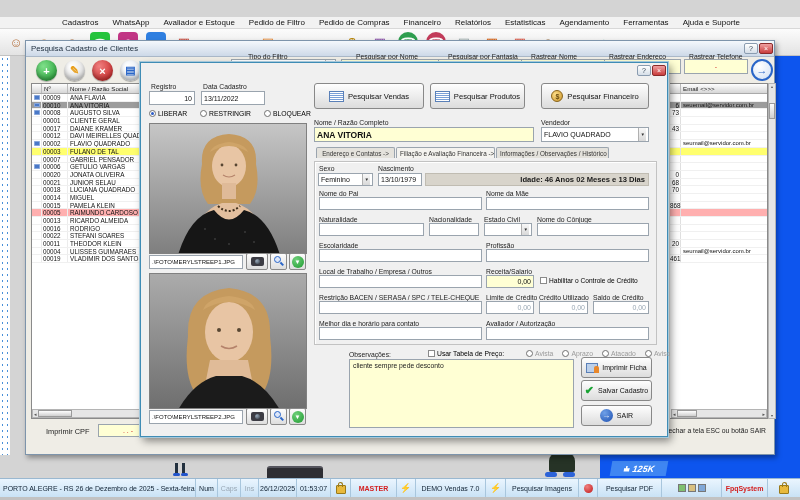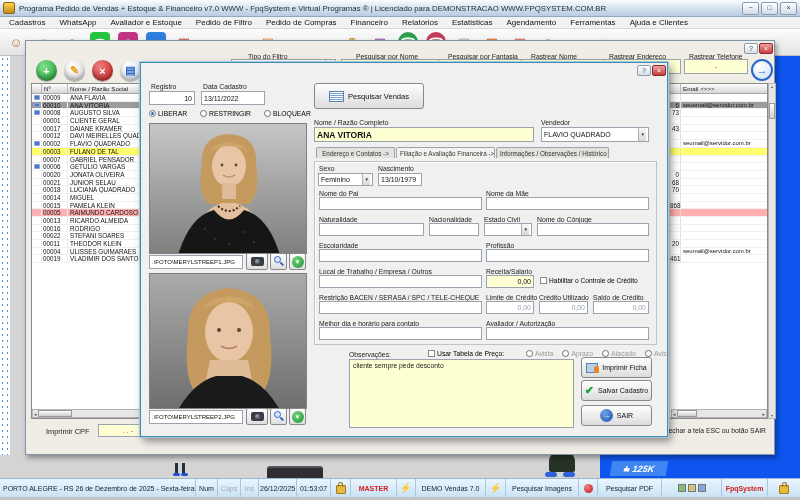--- a/index.html
+++ b/index.html
@@ -5,21 +5,21 @@
   html,body{margin:0;padding:0;}
   body{font-family:"Liberation Sans",sans-serif;background:#888;}
   .screen{position:relative;width:800px;height:500px;overflow:hidden;background:#d4d4d4;}
   .abs{position:absolute;}
 
   
   .titlebar{position:absolute;left:0;top:0;width:800px;height:17px;background:linear-gradient(#fbfdff,#cfdded 60%,#b9cce2);border-bottom:1px solid #8ea8c0;display:flex;align-items:center;padding:0 3px;box-sizing:border-box;font-size:7.8px;color:#1c2a3a;white-space:nowrap;overflow:hidden;}
   .applogo{width:10px;height:10px;background:linear-gradient(#ffd24a,#c88a20);border:1px solid #8a6418;border-radius:2px;margin-right:4px;flex:none;}
   .wbtns{margin-left:auto;display:flex;gap:2px;flex:none;}
   .wbtn{width:15px;height:11px;border:1px solid #8a9cb0;border-radius:2px;background:linear-gradient(#ffffff,#d2dbe8);font-size:7px;line-height:9px;text-align:center;color:#344;}
-  .menubar{position:absolute;left:0;top:17px;width:800px;height:12px;background:#f2f2f2;border-bottom:1px solid #d8d8d8;display:flex;align-items:center;font-size:8px;color:#111;padding-left:2px;box-sizing:border-box;}
+  .menubar{position:absolute;left:0;top:17px;width:800px;height:12px;background:#f2f2f2;border-bottom:1px solid #d8d8d8;display:flex;align-items:center;font-size:8px;color:#111;padding-left:2px;box-sizing:border-box;justify-content:center;}
   .mitem{padding:0 7px;white-space:nowrap;}
   .toolbar{position:absolute;left:0;top:29px;width:800px;height:27px;background:linear-gradient(#fcfcfc,#e3e3e3);border-bottom:1px solid #c2c2c2;display:flex;align-items:center;gap:8px;padding-left:6px;box-sizing:border-box;overflow:hidden;}
   .tbi{width:20px;height:20px;display:flex;align-items:center;justify-content:center;font-size:13px;flex:none;box-sizing:border-box;}
   .tbi.sq{border-radius:4px;font-size:10px;}
   .tbi.rd{border-radius:50%;}
 
   
   .dots{position:absolute;left:0;top:56px;width:10px;height:399px;background-color:#fff;background-image:radial-gradient(circle,#4a90d8 0.9px,transparent 1.1px);background-size:5px 6px;}
   .blueband{position:absolute;left:775px;top:56px;width:25px;height:422px;background:#0d55ee;}
   .bluebottom{position:absolute;left:600px;top:455px;width:200px;height:23px;background:#0d55ee;}
@@ -115,42 +115,33 @@
   .boltico{color:#e89a20;font-size:9px;}
   .pdfico{width:9px;height:9px;border-radius:50%;background:radial-gradient(circle at 35% 30%,#f08080,#c01818);}
   .miniico{width:8px;height:8px;border:1px solid #777;box-sizing:border-box;margin:0 1px;}
   .bottomstrip{position:absolute;left:0;top:497px;width:800px;height:3px;background:#c2c2c2;z-index:30;}
 </style>
 </head>
 <body>
 
 <div class="screen">
 
-  <div class="titlebar">
-    <span class="applogo"></span>
-    <span>Programa Pedido de Vendas + Estoque &amp; Financeiro v7.0 WWW - FpqSystem e Virtual Programas ® | Licenciado para  DEMONSTRACAO  WWW.FPQSYSTEM.COM.BR</span>
-    <span class="wbtns">
-      <span class="wbtn">−</span>
-      <span class="wbtn">□</span>
-      <span class="wbtn">×</span>
-    </span>
-  </div>
 
   <div class="menubar">
       <span class="mitem">Cadastros</span>
       <span class="mitem">WhatsApp</span>
       <span class="mitem">Avaliador e Estoque</span>
       <span class="mitem">Pedido de Filtro</span>
       <span class="mitem">Pedido de Compras</span>
       <span class="mitem">Financeiro</span>
       <span class="mitem">Relatórios</span>
       <span class="mitem">Estatisticas</span>
       <span class="mitem">Agendamento</span>
       <span class="mitem">Ferramentas</span>
-      <span class="mitem">Ajuda e Clientes</span>
+      <span class="mitem">Ajuda e Suporte</span>
     </div>
 
   <div class="toolbar">
       <span class="tbi" style="color: rgb(181, 113, 63);">☺</span>
       <span class="tbi" style="color: rgb(201, 138, 75);">☺</span>
       <span class="tbi" style="color: rgb(160, 96, 48);">☺</span>
       <span class="tbi sq" style="background: rgb(37, 196, 61); color: rgb(255, 255, 255);">☎</span>
       <span class="tbi sq" style="background: rgb(193, 53, 132); color: rgb(255, 255, 255);">◎</span>
       <span class="tbi sq" style="background: rgb(47, 127, 224); color: rgb(255, 255, 255); font-size: 6px; font-weight: bold;">SMS</span>
       <span class="tbi" style="color: rgb(192, 57, 43);">▦</span>
@@ -185,20 +176,23 @@
       <span class="body"></span>
       <span class="sh1"></span>
       <span class="sh2"></span>
     </div>
   <div class="badge125">
     <span class="thumbico"></span>
     <span>125K</span>
   </div>
 
   <div class="search-win">
+    <div class="sw-title">
+      <span>Pesquisa Cadastro de Clientes</span>
+    </div>
     <span class="smallbtn" style="left:718px;top:2px;">?</span>
     <span class="smallbtn redx" style="left:733px;top:2px;">×</span>
 
     <span class="ballbtn" style="left:10px;top:19px;background:radial-gradient(circle at 35% 30%,#7fe08a,#1e9a30);">
         <span>+</span>
       </span>
     <span class="ballbtn" style="left:38px;top:19px;background:radial-gradient(circle at 35% 30%,#ffffff,#d8d8d8);color:#e8a020;">
         <span>✎</span>
       </span>
     <span class="ballbtn" style="left:66px;top:19px;background:radial-gradient(circle at 35% 30%,#f08080,#c01818);">
@@ -476,20 +470,28 @@
     <span class="smallbtn redx" style="left:511px;top:2px;">×</span>
 
     <span class="lbl" style="left:10px;top:20px;">Registro</span>
     <span class="fld rgt" style="left:8px;top:28px;width:46px;height:14px;">10</span>
     <span class="lbl" style="left:62px;top:20px;">Data Cadastro</span>
     <span class="fld" style="left:60px;top:28px;width:64px;height:14px;">13/11/2022</span>
 
     <span class="dbtn" style="left:173px;top:20px;width:110px;height:26px;">
         <span class="ic-doc"></span>
         <span>Pesquisar Vendas</span>
+      </span>
+    <span class="dbtn" style="left:289px;top:20px;width:95px;height:26px;">
+        <span class="ic-doc"></span>
+        <span>Pesquisar Produtos</span>
+      </span>
+    <span class="dbtn" style="left:400px;top:20px;width:108px;height:26px;">
+        <span class="ic-coin">$</span>
+        <span>Pesquisar Financeiro</span>
       </span>
 
     <div class="abs" style="left:8px;top:47px;display:flex;gap:13px;">
         <span class="radio-opt">
           <span class="rb sel"></span>
           <span>LIBERAR</span>
         </span>
         <span class="radio-opt">
           <span class="rb"></span>
           <span>RESTRINGIR</span>
@@ -580,20 +582,21 @@
         <span class="tab" style="width: 79px;">Endereço e Contatos -&gt;</span>
         <span class="tab active" style="width: 99px;">Filiação e Avaliação Financeira -&gt;</span>
         <span class="tab" style="width: 113px;">Informações / Observações / Histórico</span>
       </div>
     <div class="panel" style="left:173px;top:98px;width:343px;height:184px;"></div>
 
     <span class="lbl" style="left:178px;top:102px;">Sexo</span>
     <span class="fld dd" style="left:177px;top:110px;width:55px;height:13px;">Feminino</span>
     <span class="lbl" style="left:237px;top:102px;">Nascimento</span>
     <span class="fld" style="left:237px;top:110px;width:44px;height:13px;">13/10/1979</span>
+    <span class="idadebar" style="left:284px;top:110px;width:224px;height:13px;">Idade: 46 Anos 02 Meses e 13 Dias</span>
 
     <span class="lbl" style="left:178px;top:127px;">Nome do Pai</span>
     <span class="fld" style="left:178px;top:134px;width:163px;height:13px;"></span>
     <span class="lbl" style="left:345px;top:127px;">Nome da Mãe</span>
     <span class="fld" style="left:345px;top:134px;width:163px;height:13px;"></span>
 
     <span class="lbl" style="left:178px;top:153px;">Naturalidade</span>
     <span class="fld" style="left:178px;top:160px;width:105px;height:13px;"></span>
     <span class="lbl" style="left:288px;top:153px;">Nacionalidade</span>
     <span class="fld" style="left:288px;top:160px;width:50px;height:13px;"></span>

